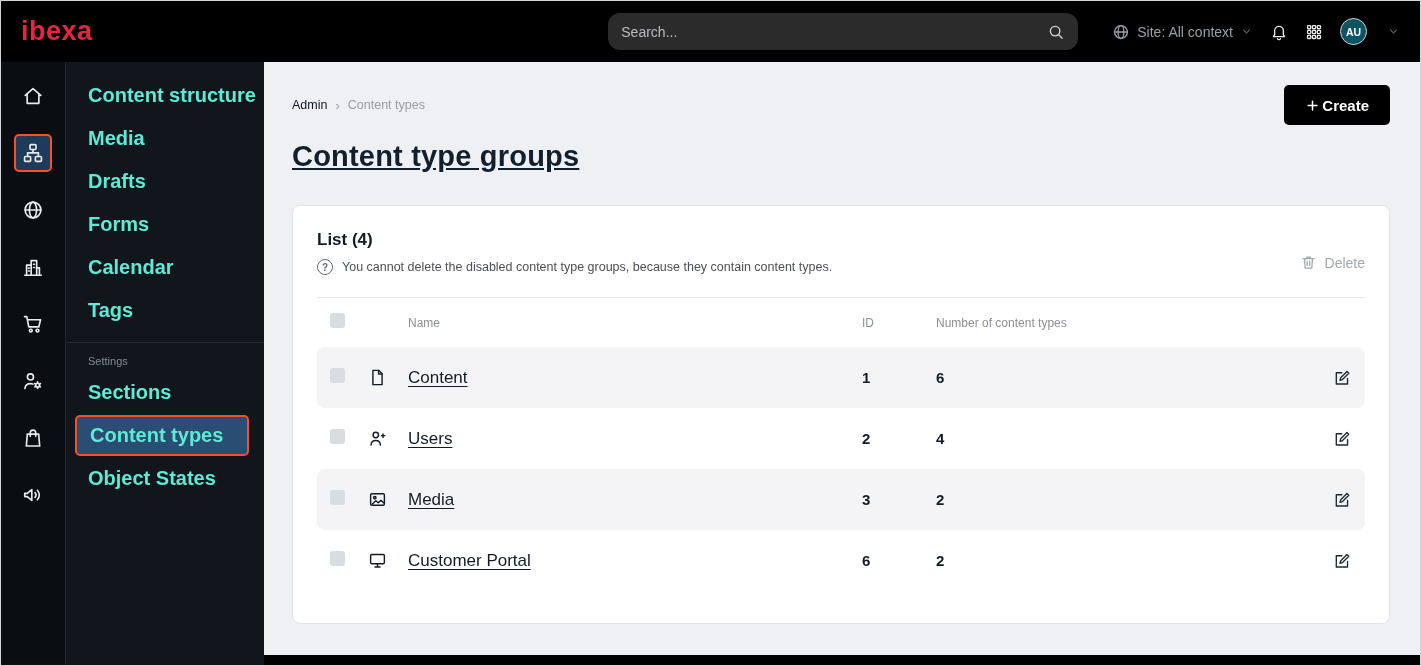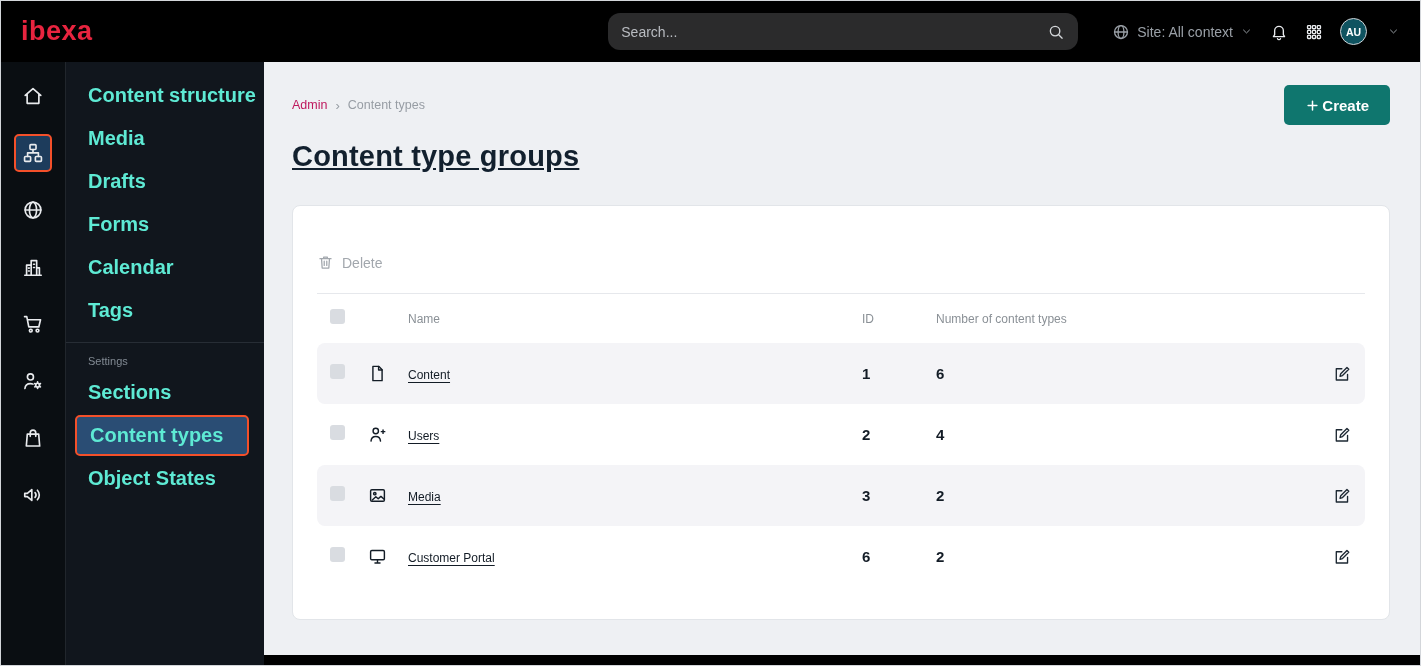--- a/index.html
+++ b/index.html
@@ -36,24 +36,24 @@
   .menu { width:198px; background:#11161d; padding-top:12px; }
   .menu-item { height:43px; display:flex; align-items:center; padding-left:22px; color:#5eead4; font-size:20px; font-weight:700; cursor:pointer; }
   .menu-item.active { background:#2a4d74; border:2px solid #f4502a; border-radius:5px; margin:1px 15px 1px 9px; padding-left:13px; height:41px; }
   .menu-sep { border-top:1px solid #272d35; margin:10px 0 12px; }
   .menu-label { font-size:11px; color:#828a93; padding-left:22px; margin-bottom:4px; }
 
   
   .content { flex:1; background:#eef0f3; border-bottom:10px solid #000; padding:0 30px 0 28px; display:flex; flex-direction:column; overflow:hidden; }
   .content-top { display:flex; justify-content:space-between; align-items:center; margin-top:23px; }
   .breadcrumb { display:flex; align-items:center; gap:8px; font-size:12.5px; }
-  .bc-root { color:#be185d; cursor:pointer; }
+  .bc-root { color:#0f172a; cursor:pointer; }
   .bc-sep { color:#979da4; font-size:13px; }
   .bc-cur { color:#979da4; }
-  .create-btn { display:flex; align-items:center; gap:2px; background:#0f766e; color:#fff; border:none; border-radius:5px; height:40px; padding:0 21px; font-size:15px; font-weight:600; font-family:"Liberation Sans",sans-serif; cursor:pointer; }
+  .create-btn { display:flex; align-items:center; gap:2px; background:#000000; color:#fff; border:none; border-radius:5px; height:40px; padding:0 21px; font-size:15px; font-weight:600; font-family:"Liberation Sans",sans-serif; cursor:pointer; }
   .plus { display:flex; }
   .plus svg { width:15px; height:15px; }
   .page-title { margin-top:15px; font-size:29px; font-weight:700; color:#12202e; letter-spacing:.2px;text-decoration:underline; }
 
   .card { background:#fff; border:1px solid #e2e5e9; border-radius:8px; margin-top:32px; padding:24px 24px 32px; }
   .card-head { display:flex; justify-content:space-between; align-items:flex-start; }
   .list-title { font-size:17px; font-weight:700; color:#131c26; }
   .help-row { display:flex; align-items:center; gap:9px; margin-top:9px; }
   .help-icon { flex:0 0 16px; width:16px; height:16px; border:1.4px solid #646b74; border-radius:50%; color:#646b74; font-size:10px; font-weight:700; display:flex; align-items:center; justify-content:center; }
   .help-text { font-size:12.5px; color:#4a5058; }
@@ -62,21 +62,21 @@
 
   .table { margin-top:22px; border-top:1px solid #e6e8ec; }
   .trow { display:grid; grid-template-columns:38px 32px 462px 74px auto 40px; align-items:center; min-height:61px; padding:0 14px 0 13px; border-radius:8px; }
   .trow.thead { min-height:49px; border-radius:0; }
   .trow.alt { background:#f4f4f7; }
   .th { font-size:12px; color:#8a9096; font-weight:400; }
   .c-name { padding-left:8px; }
   .checkbox { width:15px; height:15px; background:#d9dce1; border-radius:3px; display:inline-block; cursor:pointer; }
   .c-icon { display:flex; color:#131c26; }
   .c-icon svg { width:19px; height:19px; }
-  .row-link { color:#131c26; font-size:12px; font-weight:500; text-decoration:underline; text-underline-offset:2.5px; cursor:pointer; }
+  .row-link { color:#131c26; font-size:17px; font-weight:500; text-decoration:underline; text-underline-offset:2.5px; cursor:pointer; }
   .c-id, .c-count { font-size:15px; font-weight:700; color:#131c26; }
   .c-edit { display:flex; justify-content:flex-end; color:#1d2833; }
   .c-edit svg { width:18px; height:18px; cursor:pointer; }
 
   
   svg.i * { fill:none; stroke:currentColor; stroke-width:1.8; stroke-linecap:round; stroke-linejoin:round; }
 </style>
 </head>
 <body>
 
@@ -300,20 +300,27 @@
               </svg>
             </span>
           <span>Create</span>
         </button>
       </div>
 
       <h1 class="page-title">Content type groups</h1>
 
       <section class="card">
         <div class="card-head">
+          <div class="card-head-left">
+            <h2 class="list-title">List (4)</h2>
+            <div class="help-row">
+              <span class="help-icon">?</span>
+              <span class="help-text">You cannot delete the disabled content type groups, because they contain content types.</span>
+            </div>
+          </div>
           <button class="delete-btn">
             <span class="ticon">
                 <svg class="i">
                   <use href="#i-trash"></use>
                 </svg>
               </span>
             <span>Delete</span>
           </button>
         </div>
 

